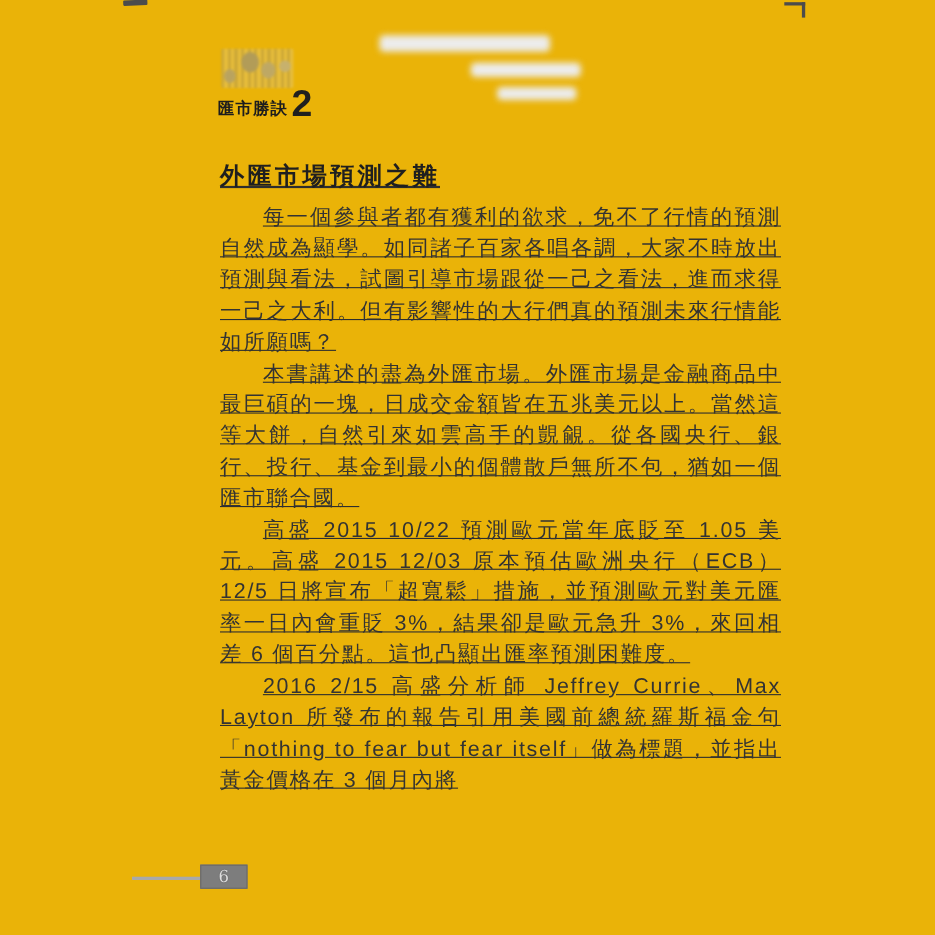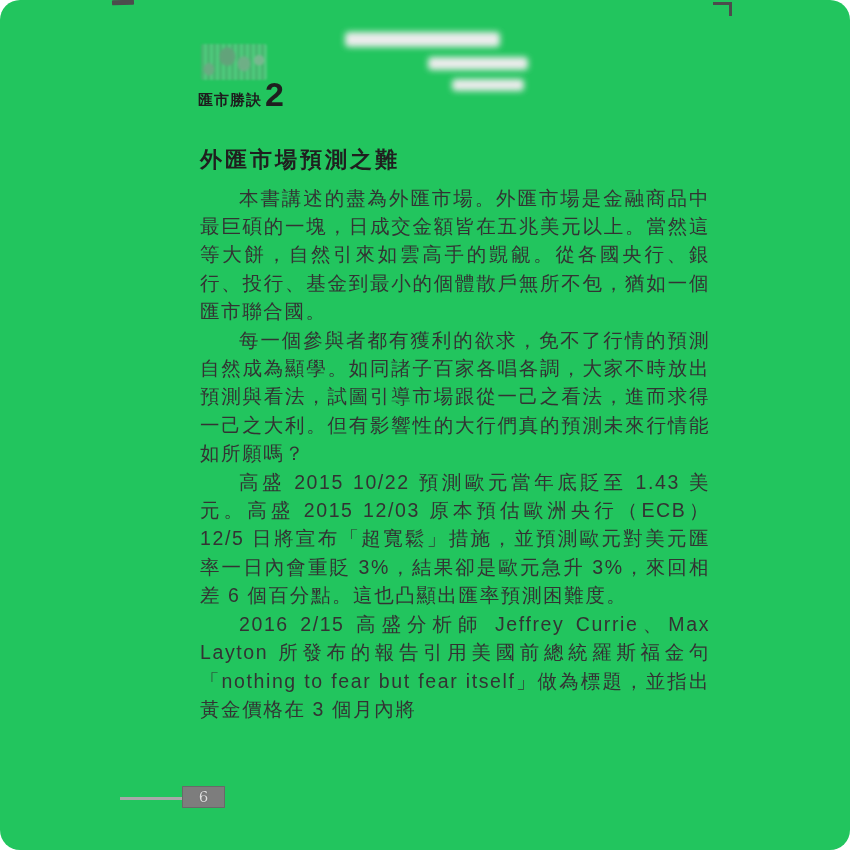--- a/index.html
+++ b/index.html
@@ -4,21 +4,21 @@
 <style>
   * { margin: 0; padding: 0; box-sizing: border-box; }
   html, body { width: 850px; height: 850px; }
   body {
     font-family: "Liberation Sans", sans-serif;
     background: #ffffff;
     position: relative;
     overflow: hidden;
     color: #2e2e2e;
   }
-  .page { position: absolute; inset: 0; background: #22c55e; border-radius: 20px; }
+  .page { position: absolute; inset: 0; background: #eab308; }
 
   
   .mark { position: absolute; background: #4c4c4c; }
   .mark-tl { left: 112px; top: 0; width: 22px; height: 5px; transform: rotate(-2deg); border-radius: 1px; }
   .mark-tr-h { left: 713px; top: 2px; width: 19px; height: 3px; }
   .mark-tr-v { left: 729px; top: 2px; width: 3px; height: 14px; }
 
   
   .smudge { position: absolute; background: #ececec; filter: blur(3px); border-radius: 4px; }
   .smudge-1 { left: 345px; top: 32px; width: 155px; height: 15px; }
@@ -43,21 +43,21 @@
   .brand-title {
     font-size: 15px; font-weight: bold; color: #1d1d1d;
     letter-spacing: 1px; line-height: 1.1;
   }
   .brand-volume {
     font-size: 34px; font-weight: bold; color: #1f1f1f;
     line-height: .8; margin-left: 3px;
   }
 
   
-  .content { position: absolute; left: 200px; top: 146px; width: 510px; }
+  .content { position: absolute; left: 200px; top: 146px; width: 510px; text-decoration: underline; }
   .section-heading {
     font-size: 22px; font-weight: bold; color: #1f1f1f;
     letter-spacing: 3px; margin-bottom: 9px; line-height: 1.3;
   }
   .body-paragraph {
     font-size: 19.5px; line-height: 28.4px; letter-spacing: 1.6px;
     color: #333333;
     text-align: justify; text-justify: inter-ideograph;
     text-indent: 2em;
   }
@@ -91,23 +91,23 @@
   <div class="brand">
     <div class="brand-art"></div>
     <div class="brand-row">
       <span class="brand-title">匯市勝訣</span>
       <span class="brand-volume">2</span>
     </div>
   </div>
 
   <div class="content">
     <div class="section-heading">外匯市場預測之難</div>
+    <p class="body-paragraph">每一個參與者都有獲利的欲求，免不了行情的預測自然成為顯學。如同諸子百家各唱各調，大家不時放出預測與看法，試圖引導市場跟從一己之看法，進而求得一己之大利。但有影響性的大行們真的預測未來行情能如所願嗎？</p>
     <p class="body-paragraph">本書講述的盡為外匯市場。外匯市場是金融商品中最巨碩的一塊，日成交金額皆在五兆美元以上。當然這等大餅，自然引來如雲高手的覬覦。從各國央行、銀行、投行、基金到最小的個體散戶無所不包，猶如一個匯市聯合國。</p>
-    <p class="body-paragraph">每一個參與者都有獲利的欲求，免不了行情的預測自然成為顯學。如同諸子百家各唱各調，大家不時放出預測與看法，試圖引導市場跟從一己之看法，進而求得一己之大利。但有影響性的大行們真的預測未來行情能如所願嗎？</p>
-    <p class="body-paragraph">高盛 2015 10/22 預測歐元當年底貶至 1.43 美元。高盛 2015 12/03 原本預估歐洲央行（ECB）12/5 日將宣布「超寬鬆」措施，並預測歐元對美元匯率一日內會重貶 3%，結果卻是歐元急升 3%，來回相差 6 個百分點。這也凸顯出匯率預測困難度。</p>
+    <p class="body-paragraph">高盛 2015 10/22 預測歐元當年底貶至 1.05 美元。高盛 2015 12/03 原本預估歐洲央行（ECB）12/5 日將宣布「超寬鬆」措施，並預測歐元對美元匯率一日內會重貶 3%，結果卻是歐元急升 3%，來回相差 6 個百分點。這也凸顯出匯率預測困難度。</p>
     <p class="body-paragraph">2016 2/15 高盛分析師 Jeffrey Currie、Max Layton 所發布的報告引用美國前總統羅斯福金句「nothing to fear but fear itself」做為標題，並指出黃金價格在 3 個月內將</p>
   </div>
 
   <div class="footer-rule"></div>
   <div class="page-number-badge">
     <span class="page-number">6</span>
   </div>
 
 </div>
 

